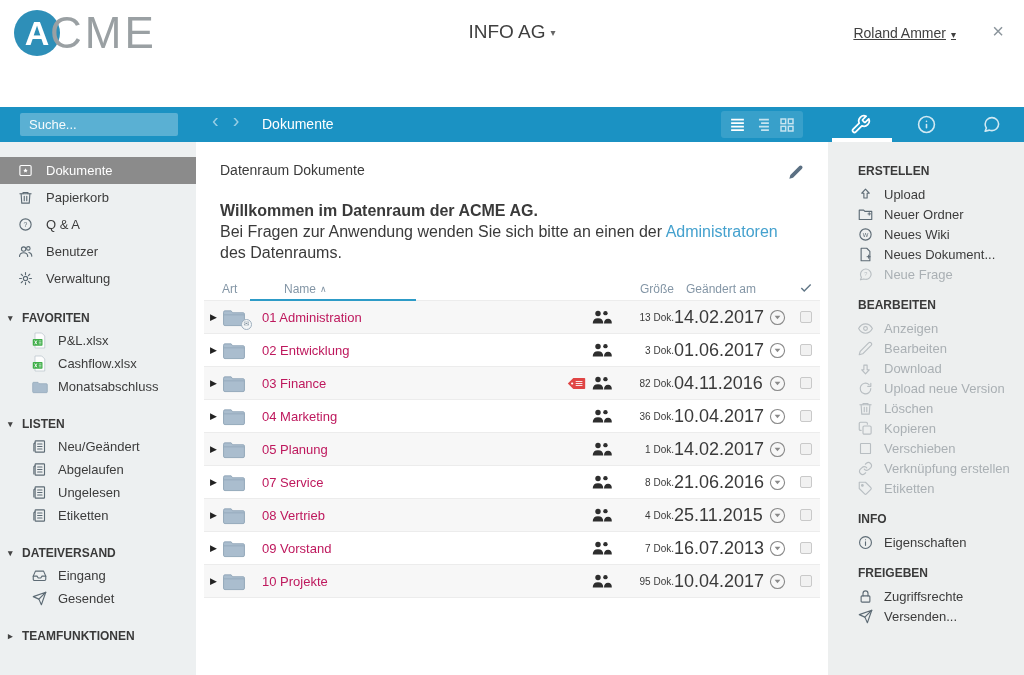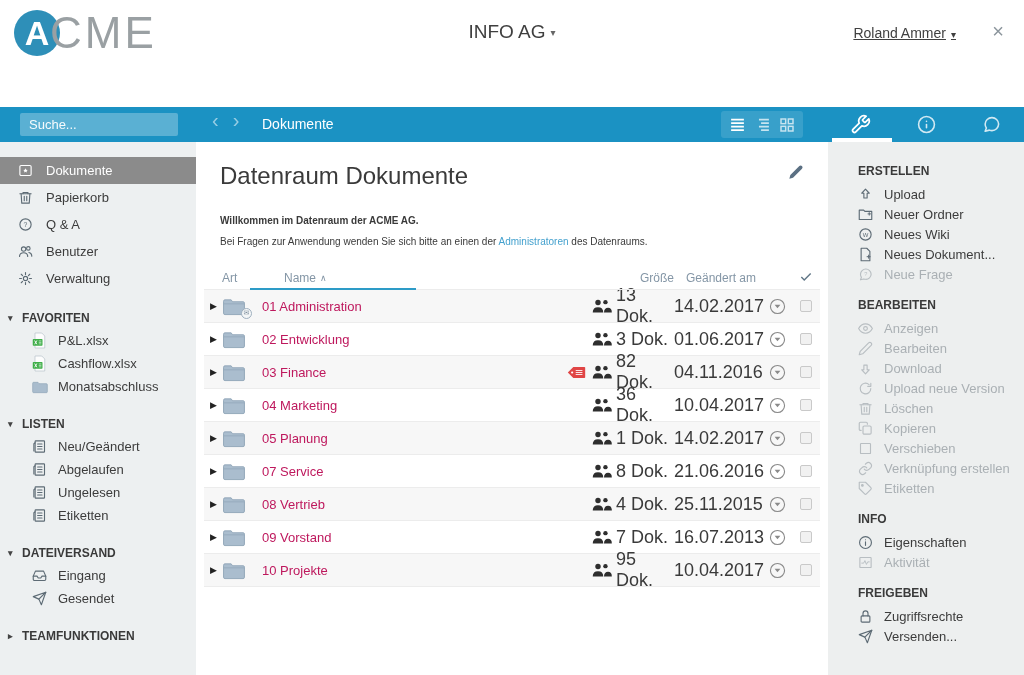--- a/index.html
+++ b/index.html
@@ -47,23 +47,23 @@
   .side-section { margin-top:15px; }
   .side-sec-head { display:flex; align-items:center; padding-left:8px; height:22px; font-size:12px; font-weight:bold; color:#3a3a3a; }
   .side-sec-head .tri { width:14px; font-size:9px; color:#444; }
   .side-item.sub { height:23px; padding-left:32px; }
   .side-item.sub .icon { width:16px; margin-right:10px; }
   .side-footer { position:absolute; bottom:8px; width:100%; text-align:center; font-size:11px; color:#8d959b; }
 
   
   .main { flex:1; background:#fff; position:relative; padding:0 0 0 4px; }
   .main-head { display:flex; align-items:flex-start; justify-content:space-between; padding:20px 24px 0 20px; }
-  .page-title { font-size:24px; color:#3a3a3a; font-weight:400; }
+  .page-title { font-size:14px; color:#3a3a3a; font-weight:400; }
   .edit-pencil { color:#5b7083; margin-top:2px; }
-  .welcome { padding:20px 24px 0 20px; font-size:10px; line-height:21px; color:#3a3a3a; }
+  .welcome { padding:20px 24px 0 20px; font-size:16px; line-height:21px; color:#3a3a3a; }
   .welcome .bold { font-weight:bold; }
   .welcome a { color:#44a1ce; text-decoration:none; }
   .table { margin:14px 8px 0 4px; }
   .thead { display:flex; align-items:center; height:24px; font-size:12px; color:#8496a6; position:relative; border-bottom:1px solid #ececec; }
   .sort-underline { position:absolute; left:46px; bottom:-1px; width:166px; height:2px; background:#2d9bc7; }
   .h-art { width:50px; padding-left:18px; }
   .h-name { flex:1; padding-left:30px; }
   .h-name .sortchar { font-size:9px; margin-left:4px; vertical-align:1px; }
   .h-size { width:58px; text-align:right; }
   .h-date { width:88px; text-align:right; padding-right:6px; }
@@ -71,21 +71,21 @@
   .h-check { width:28px; text-align:center; color:#5f7585; }
   .row { display:flex; align-items:center; height:33px; border-bottom:1px solid #ececec; font-size:13px; }
   .row:nth-child(odd) { background:#f7f7f7; }
   .c-arrow { width:12px; margin-left:6px; font-size:9px; color:#222; cursor:pointer; }
   .c-folder { width:34px; position:relative; display:flex; align-items:center; }
   .c-folder .badge { position:absolute; right:4px; bottom:-3px; width:11px; height:11px; background:#f4f6f7; border:1px solid #9fb0bf;
     border-radius:50%; font-size:7px; color:#7e8f9d; display:flex; align-items:center; justify-content:center; }
   .c-name { flex:1; margin-left:6px; color:#be185d; }
   .c-tag { width:26px; display:flex; justify-content:flex-end; }
   .c-users { width:30px; display:flex; justify-content:center; }
-  .c-size { width:58px; font-size:18px; }
+  .c-size { width:58px; text-align:right; font-size:10px; }
   .c-date { width:88px; text-align:right; font-size:18px; padding-right:4px; }
   .c-menu { width:30px; display:flex; justify-content:center; cursor:pointer; }
   .c-check { width:28px; display:flex; justify-content:center; }
   .checkbox { width:12px; height:12px; border:1px solid #c9c9c9; background:#f1f1f1; border-radius:2px; }
 
   
   .actions { width:196px; background:#edefef; position:relative; padding:22px 0 0 30px; flex:none; }
   .act-section { margin-bottom:14px; }
   .act-title { font-size:12px; font-weight:bold; color:#3a3a3a; margin-bottom:6px; }
   .act-item { display:flex; align-items:center; height:20px; font-size:13px; color:#3c3c3c; cursor:pointer; }
@@ -786,29 +786,20 @@
           <div class="act-item">
             <span class="icon">
               <svg viewBox="0 0 24 24" width="15" height="15" fill="none" stroke="currentColor" stroke-width="1.8" stroke-linecap="round" stroke-linejoin="round">
                 <circle cx="12" cy="12" r="9.5"></circle>
                 <path d="M12 16.5V11"></path>
                 <path d="M12 7.5h.01"></path>
               </svg>
             </span>
             <span class="lbl">Eigenschaften</span>
           </div>
-          <div class="act-item disabled">
-            <span class="icon">
-              <svg viewBox="0 0 24 24" width="15" height="15" fill="none" stroke="currentColor" stroke-width="1.8" stroke-linecap="round" stroke-linejoin="round">
-                <rect x="3" y="4" width="18" height="16" rx="1"></rect>
-                <path d="M6 13h3l2-4 2.5 6 2-4H18" stroke-width="1.5"></path>
-              </svg>
-            </span>
-            <span class="lbl">Aktivität</span>
-          </div>
         </div>
         <div class="act-section">
           <div class="act-title">FREIGEBEN</div>
           <div class="act-item">
             <span class="icon">
               <svg viewBox="0 0 24 24" width="15" height="15" fill="none" stroke="currentColor" stroke-width="1.8" stroke-linecap="round" stroke-linejoin="round">
                 <rect x="5" y="11" width="14" height="10" rx="1.5"></rect>
                 <path d="M8 11V7a4 4 0 0 1 8 0v4"></path>
               </svg>
             </span>

